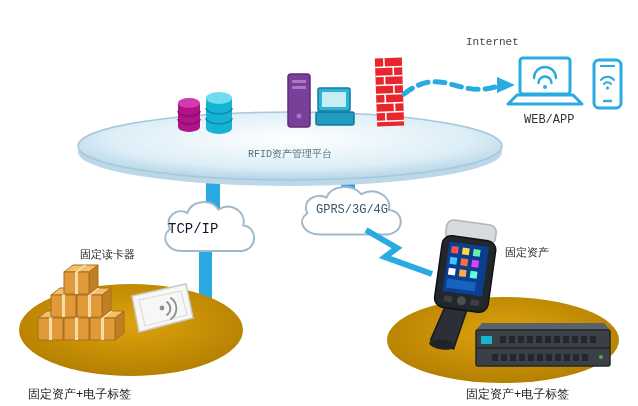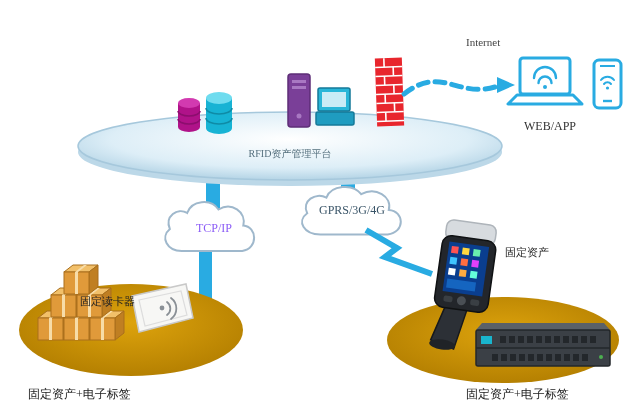--- a/index.html
+++ b/index.html
@@ -1,27 +1,27 @@
 <!DOCTYPE html>
 <html><head>
 <meta charset="utf-8">
 <style>
   html,body{margin:0;padding:0;}
   #stage{
     position:relative;width:638px;height:406px;background:#ffffff;
-    font-family:Liberation Serif, serif;overflow:hidden;
+    font-family:Liberation Mono, monospace;overflow:hidden;
   }
   #diagram-svg{position:absolute;left:0;top:0;}
   .label{position:absolute;color:#333;white-space:nowrap;}
   .lbl-internet{left:466px;top:36px;font-size:11px;color:#444;}
-  .lbl-webapp{left:524px;top:119px;font-size:12px;color:#333;}
+  .lbl-webapp{left:524px;top:113px;font-size:12px;color:#333;}
   .lbl-platform{left:75px;top:147px;width:430px;text-align:center;font-size:10px;color:#55707e;}
-  .lbl-tcpip{left:168px;top:221px;width:92px;text-align:center;font-size:12px;color:#8b5cf6;}
+  .lbl-tcpip{left:168px;top:221px;width:92px;text-align:left;font-size:14px;color:#0f172a;}
   .lbl-gprs{left:300px;top:203px;width:104px;text-align:center;font-size:12px;color:#3a5568;}
-  .lbl-fixed-reader{left:80px;top:247px;font-size:11px;color:#222;margin-top:47px;}
+  .lbl-fixed-reader{left:80px;top:247px;font-size:11px;color:#222;}
   .lbl-handheld-reader{left:505px;top:245px;font-size:11px;color:#222;}
   .lbl-caption{font-size:12px;color:#1a1a1a;}
   .lbl-caption-left{left:28px;top:386px;}
   .lbl-caption-right{left:466px;top:386px;}
 </style>
 </head>
 <body>
 
 <div id="stage">
 

